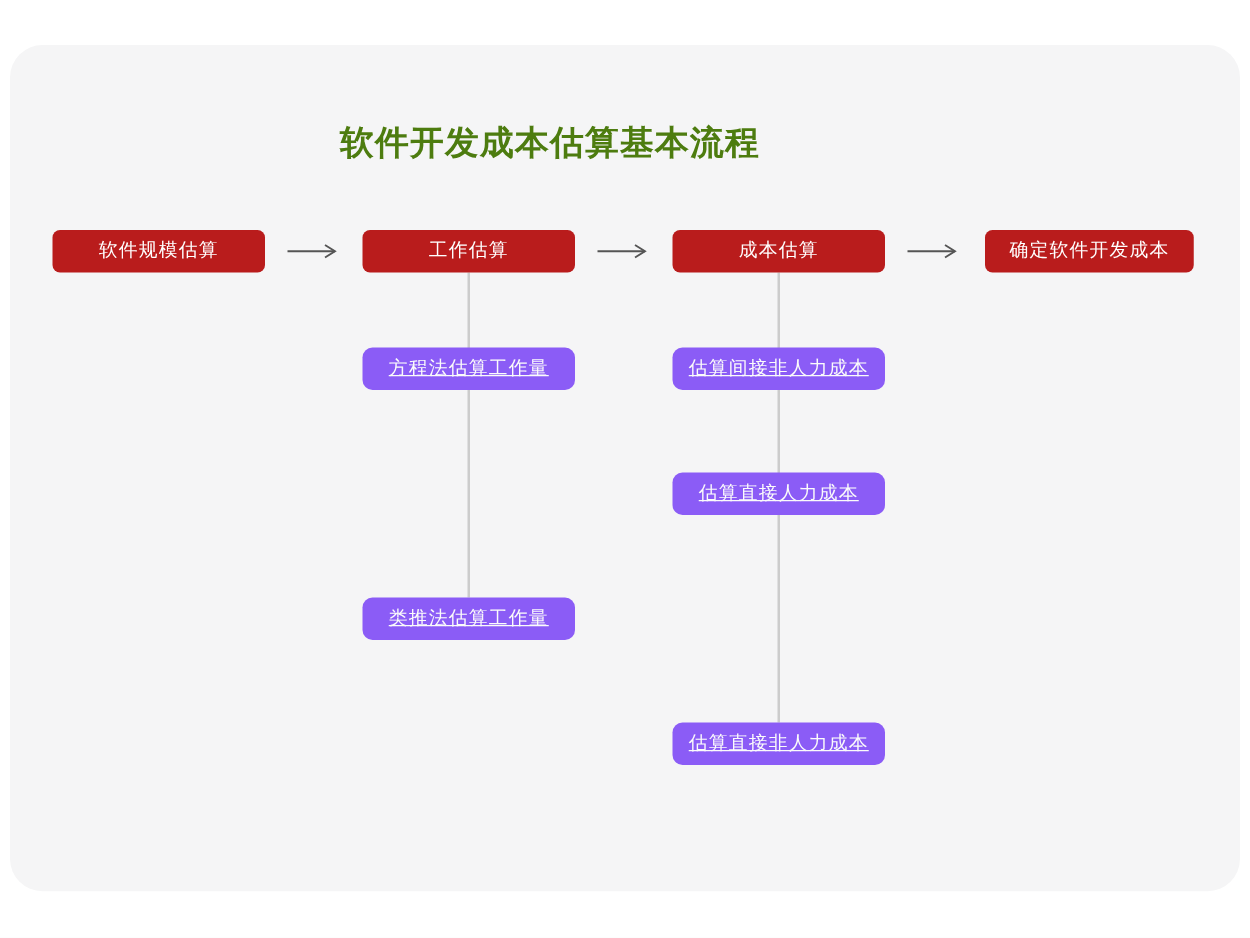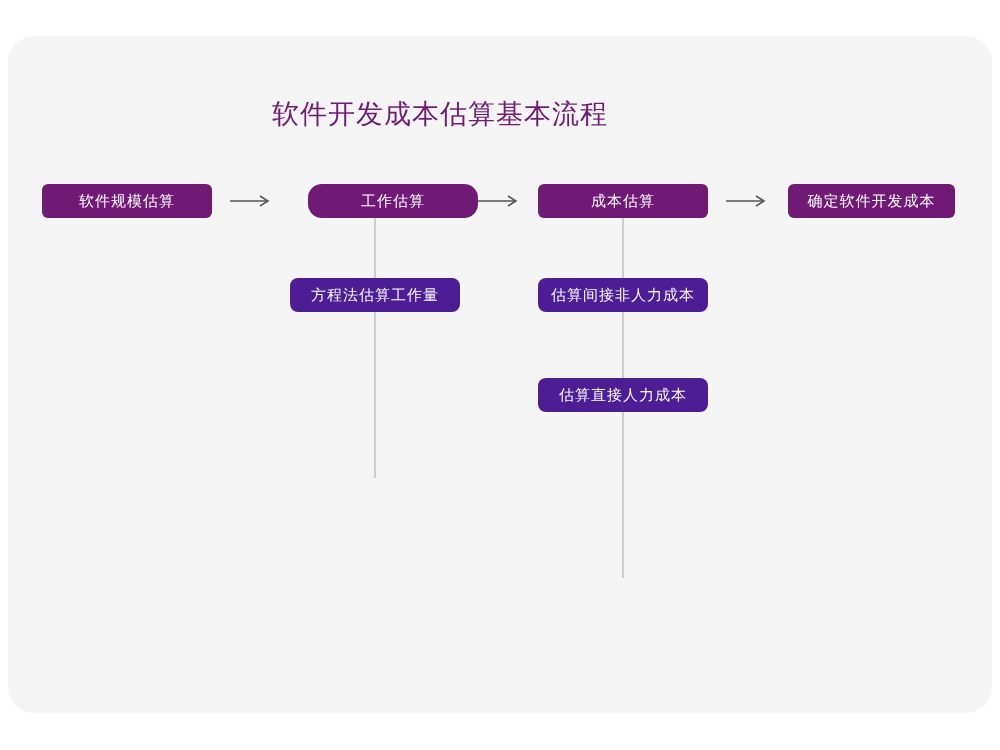--- a/index.html
+++ b/index.html
@@ -10,35 +10,35 @@
     overflow:hidden;
   }
   .page{position:relative;width:1000px;height:750px;background:#ffffff;}
   .card{
     position:absolute;left:8px;top:36px;width:984px;height:677px;
     background:#f5f5f6;border-radius:26px;
   }
   .title{
     position:absolute;left:0;top:96px;width:880px;
     margin:0;text-align:center;
-    font-size:27px;font-weight:400;letter-spacing:1px;
-    color:#701a75;z-index:3;
+    font-size:27px;font-weight:700;letter-spacing:1px;
+    color:#4d7c0f;z-index:3;
   }
   .node{
     position:absolute;top:184px;width:170px;height:34px;
     line-height:34px;text-align:center;
     font-size:15px;letter-spacing:1px;color:#ffffff;
     border-radius:6px;box-sizing:border-box;z-index:2;
   }
-  .node.purple{background:#701a75;}
-  .node.gray{background:#4c1d95;border-radius:8px;color:#fbfbfb;}
+  .node.purple{background:#b91c1c;}
+  .node.gray{background:#8b5cf6;border-radius:8px;color:#fbfbfb;text-decoration:underline;}
   .arrow{position:absolute;top:194px;z-index:2;}
   .vline{position:absolute;width:2px;background:#cccccc;z-index:1;}
   .n1{left:42px;}
-  .n2{left:308px;border-radius:14px;}
+  .n2{left:290px;}
   .n3{left:538px;}
   .n4{left:788px;width:167px;}
   .a1{left:228px;}
   .a2{left:476px;}
   .a3{left:724px;}
   .col-work{left:290px;}
   .col-cost{left:538px;}
   .r1{top:278px;}
   .r2{top:378px;}
   .r3{top:478px;}
@@ -69,16 +69,18 @@
   <svg class="arrow a2" width="44" height="14" viewBox="0 0 44 14">
     <line x1="2" y1="7" x2="40" y2="7" stroke="#555555" stroke-width="1.5"></line>
     <path d="M32 2 L40 7 L32 12" fill="none" stroke="#555555" stroke-width="1.5"></path>
   </svg>
   <svg class="arrow a3" width="44" height="14" viewBox="0 0 44 14">
     <line x1="2" y1="7" x2="40" y2="7" stroke="#555555" stroke-width="1.5"></line>
     <path d="M32 2 L40 7 L32 12" fill="none" stroke="#555555" stroke-width="1.5"></path>
   </svg>
 
   <div class="node gray col-work r1">方程法估算工作量</div>
+  <div class="node gray col-work r3">类推法估算工作量</div>
 
   <div class="node gray col-cost r2">估算直接人力成本</div>
   <div class="node gray col-cost r1">估算间接非人力成本</div>
+  <div class="node gray col-cost r4">估算直接非人力成本</div>
 </div>
 
 </body></html>

